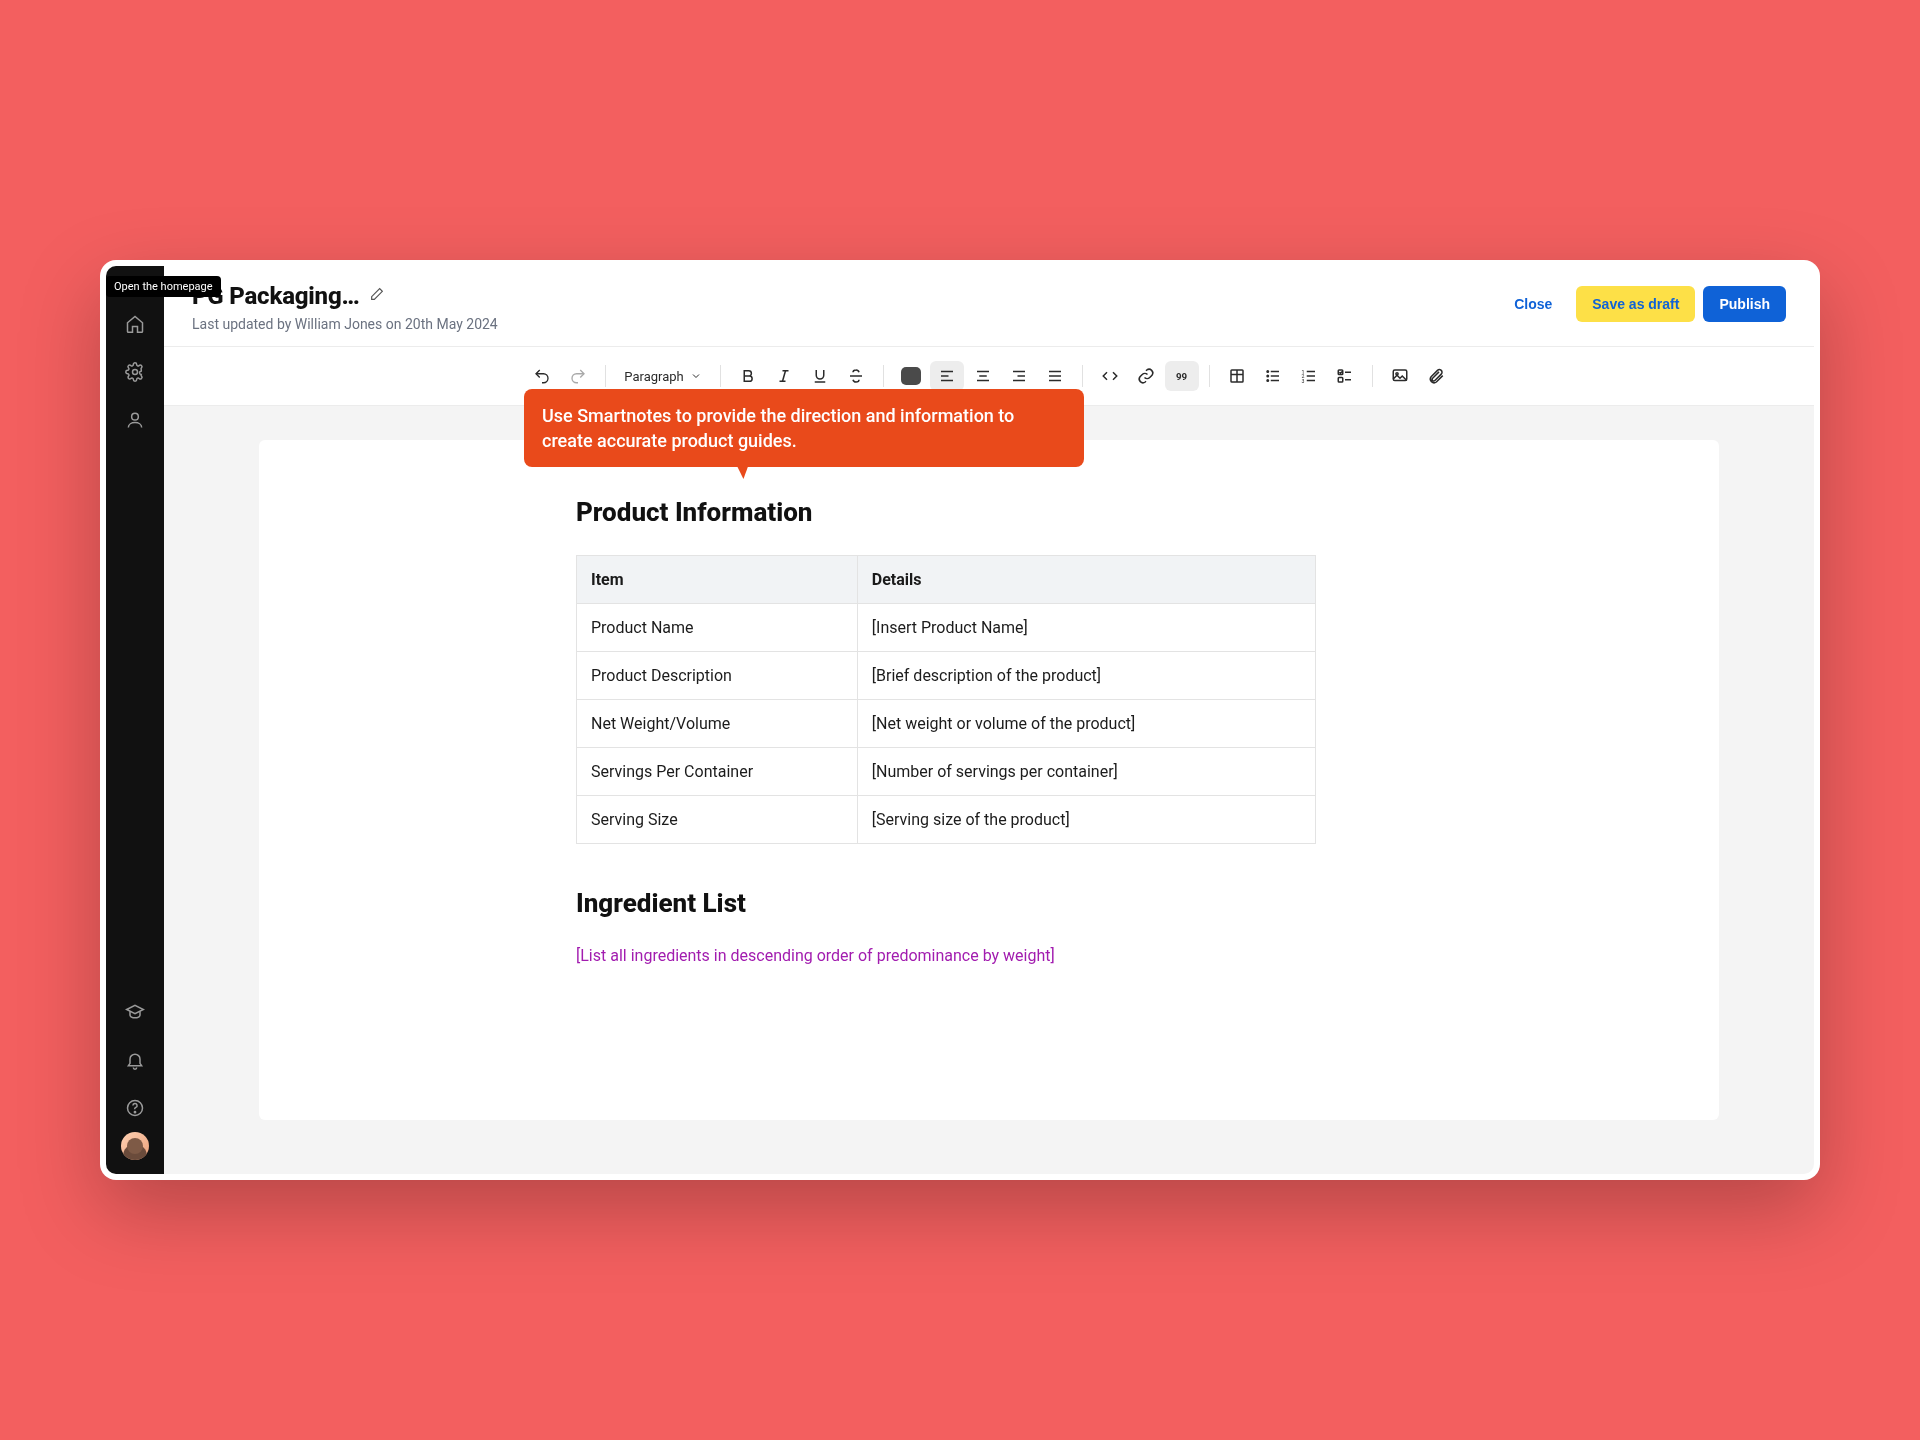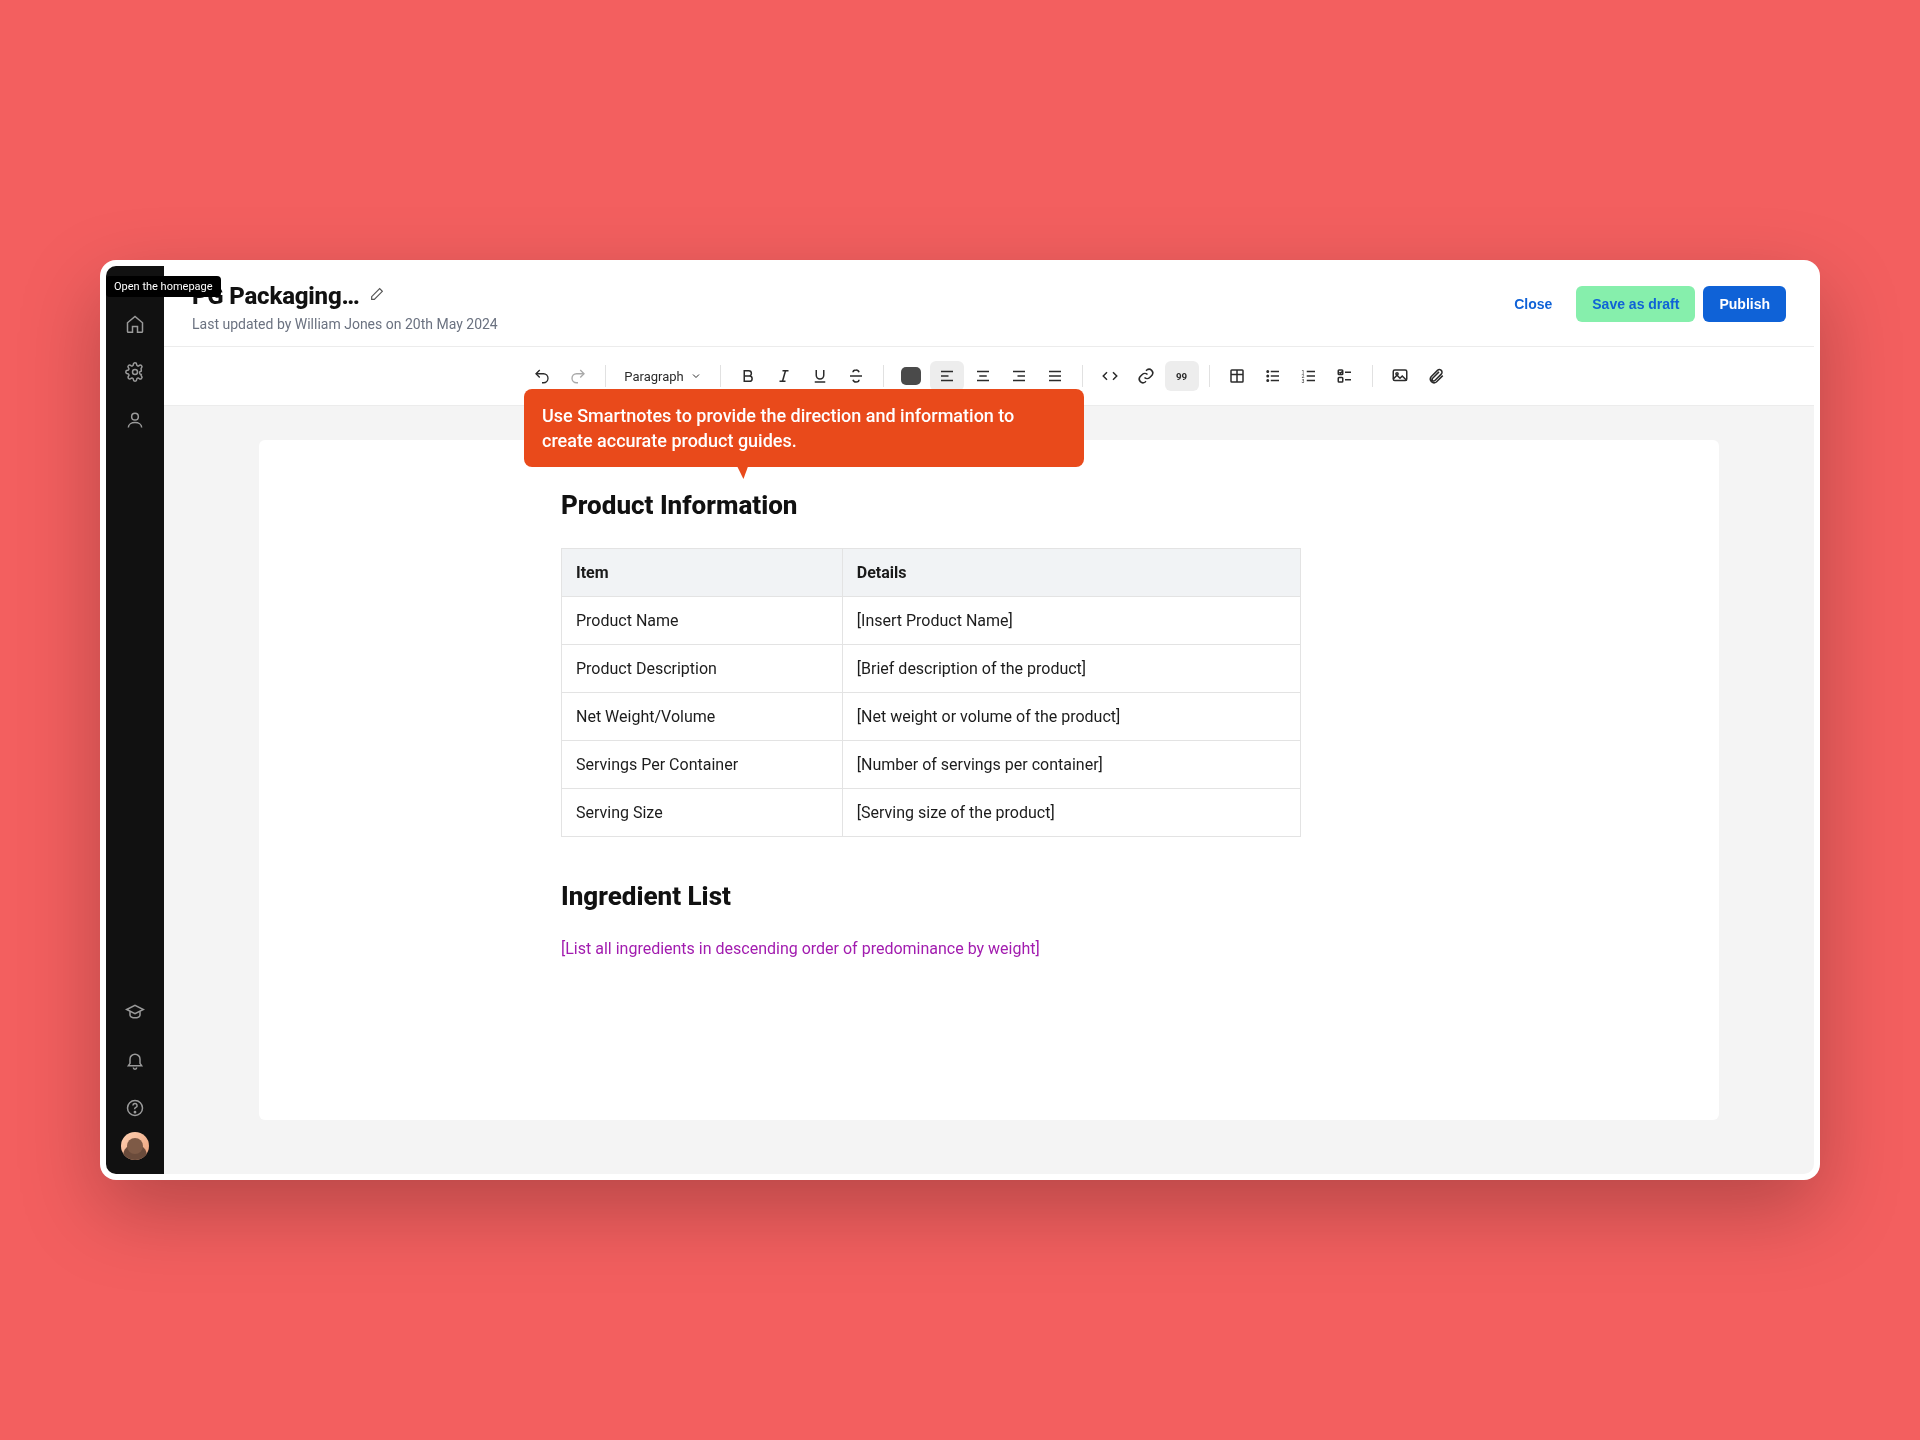--- a/index.html
+++ b/index.html
@@ -132,21 +132,21 @@
   border-radius: 6px;
   border: none;
   cursor: pointer;
   font-weight: 600;
 }
 .btn-ghost {
   background: transparent;
   color: #0f62d7;
 }
 .btn-secondary {
-  background: #86efac;
+  background: #fde047;
   color: #0f62d7;
 }
 .btn-primary {
   background: #0f62d7;
   color: #ffffff;
 }
 
 .toolbar {
   display: flex;
   align-items: center;
@@ -233,21 +233,21 @@
 .canvas {
   background: #ffffff;
   border-radius: 6px;
   max-width: 1460px;
   margin: 0 auto;
   padding: 40px 80px 60px 80px;
   min-height: 680px;
 }
 .content {
   max-width: 960px;
-  margin: 2px;
+  margin: 17px;
   padding-left: 220px;
 }
 .content h2 {
   font-size: 26px;
   font-weight: 800;
   color: #111;
   margin-bottom: 28px;
   margin-top: 10px;
 }
 .content h2.second { margin-top: 44px; }

